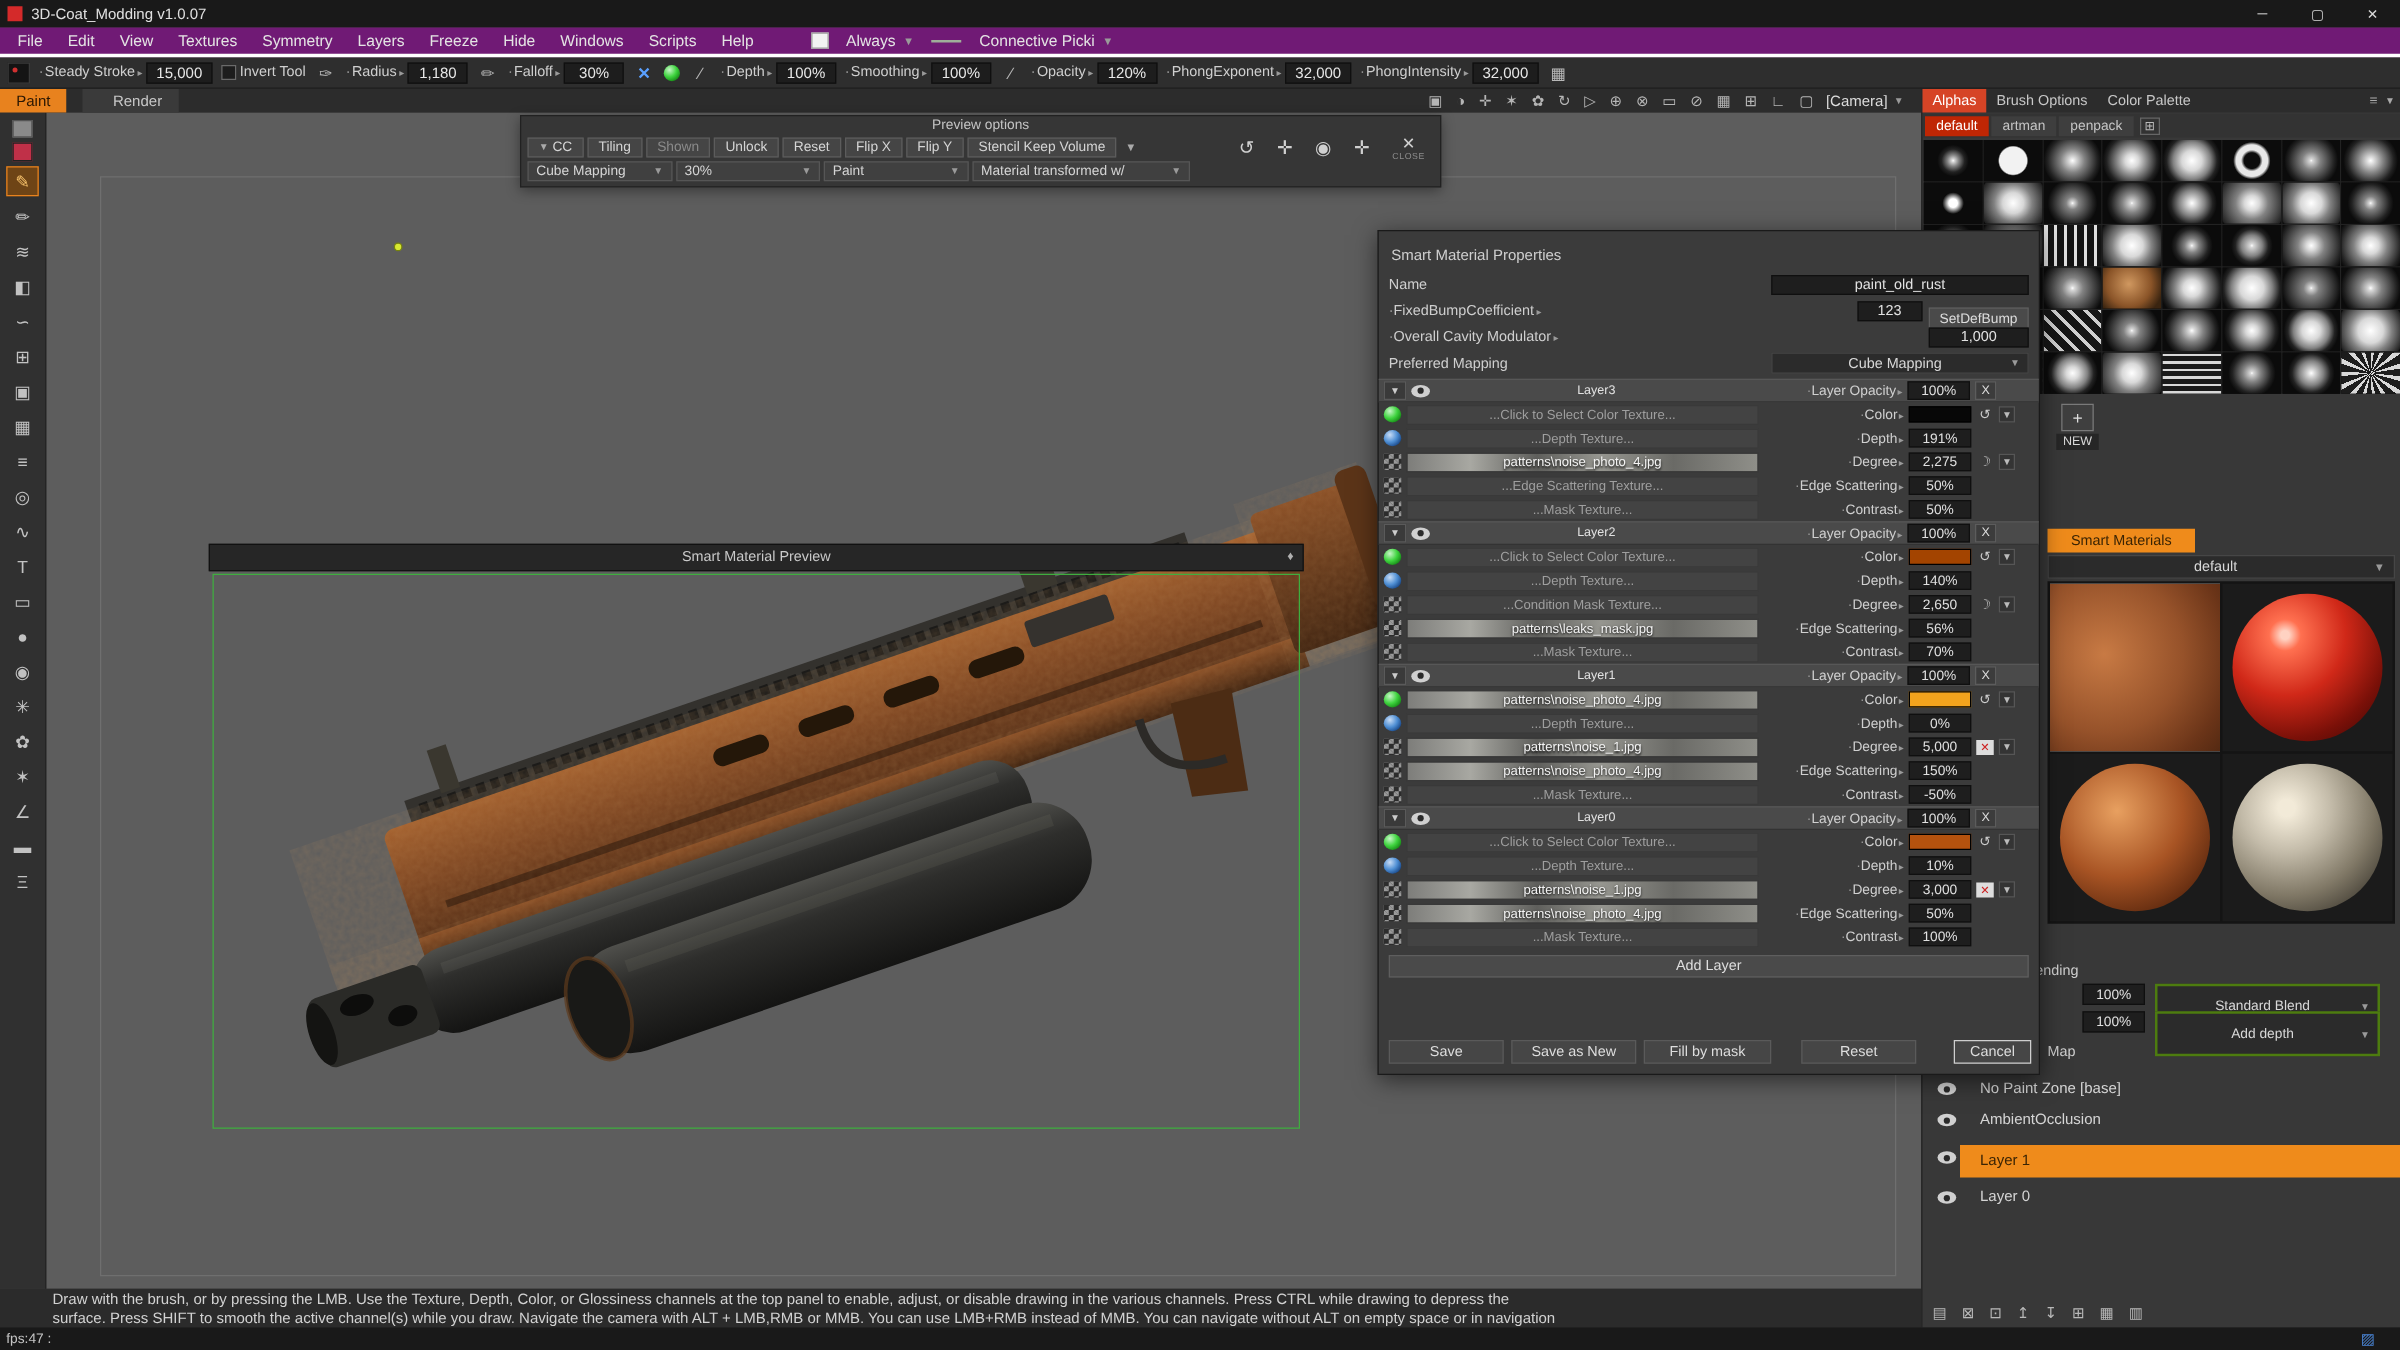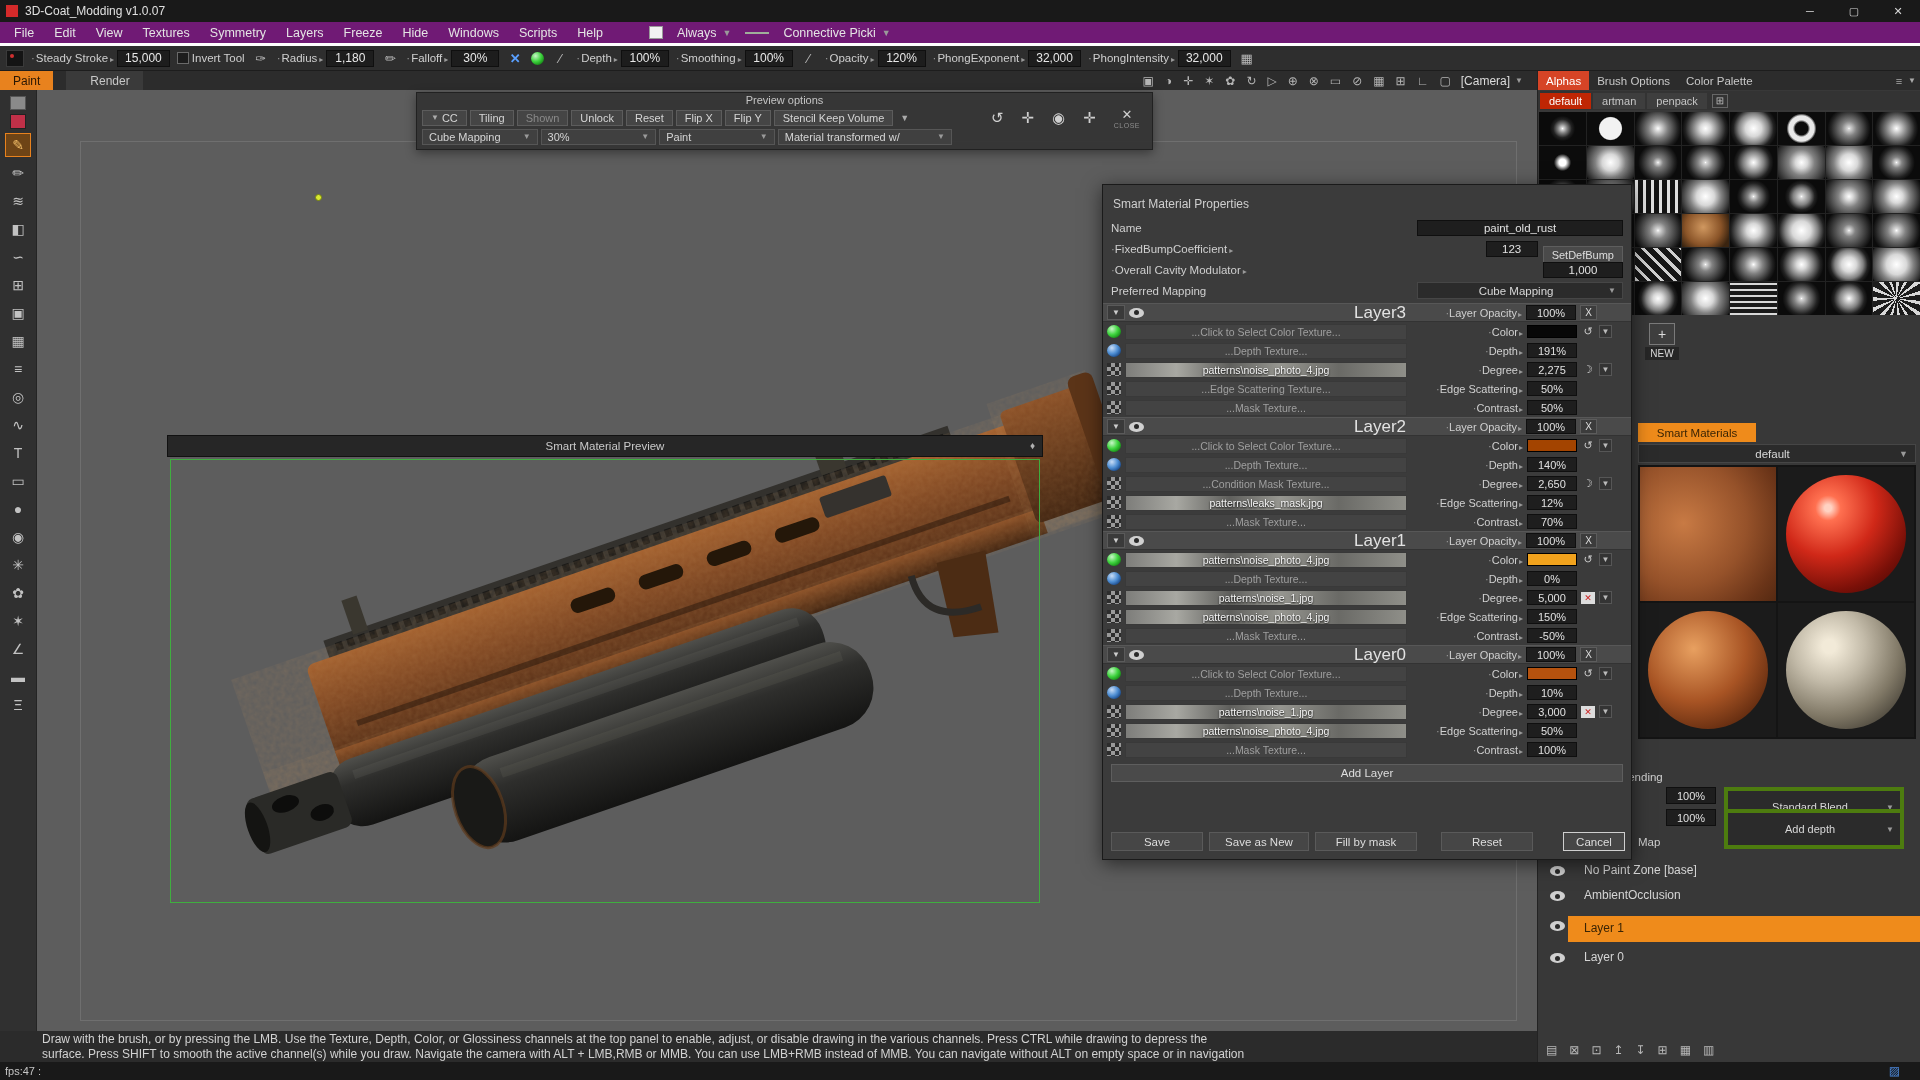--- a/index.html
+++ b/index.html
@@ -103,21 +103,21 @@
   #materials{position:absolute;left:100px;top:394px;width:278px;background:#141414;display:grid;grid-template-columns:1fr 1fr;gap:2px;padding:2px;}
   .mat-cell{height:134px;position:relative;background:#1b1b1b;overflow:hidden;}
   .mat-cell.selected{outline:1px solid #e8e8e8;outline-offset:-1px;}
   .sphere{position:absolute;left:8px;top:8px;right:8px;bottom:8px;border-radius:50%;}
   .mat-0 .sphere{left:0;top:0;right:0;bottom:0;border-radius:0;background:radial-gradient(140px at 32% 42%,#c87a44,#96522a 45%,#6a3418 72%,#401f0c 100%);}
   .mat-1 .sphere{background:radial-gradient(circle at 35% 28%,#ffd2c2 0 3%,#ff7050 11%,#d02818 42%,#7a1008 72%,#400704 95%);}
   .mat-2 .sphere{background:radial-gradient(circle at 38% 32%,#e8a060,#a85424 48%,#6a3012 76%,#351807 95%);}
   .mat-3 .sphere{background:radial-gradient(circle at 36% 30%,#f2ead8 0 6%,#c2baa8 32%,#807866 62%,#38342c 90%);}
   .dock-label{position:absolute;font-size:11.5px;color:#cfcfcf;white-space:nowrap;}
   .blend-val{position:absolute;width:50px;height:17px;background:#1e1e1e;border:1px solid #0f0f0f;color:#e0e0e0;font-size:11px;display:flex;align-items:center;justify-content:center;}
-  .blend-dd{position:absolute;width:180px;height:30px;background:#2b2b2b;border:4px solid #4d7c0f;color:#d8d8d8;font-size:11px;display:flex;align-items:center;padding:16px 6px;}
+  .blend-dd{position:absolute;width:180px;height:30px;background:#2b2b2b;border:2px solid #4d7c0f;color:#d8d8d8;font-size:11px;display:flex;align-items:center;padding:16px 6px;}
   .blend-dd .lbl{flex:1;text-align:center;}
   .blend-dd .dchev{color:#9a9a9a;font-size:8px;}
   .stack-row{position:absolute;left:0;width:383px;height:20px;}
   .stack-row .eye{position:absolute;left:12px;top:5px;}
   .stack-row .lbl{position:absolute;left:46px;top:2px;font-size:12px;color:#d5d5d5;white-space:nowrap;}
   .stack-row.selected .bg{position:absolute;left:30px;right:0;top:0;bottom:0;background:#ef8b1b;}
   .stack-row.selected .lbl{color:#3a2404;top:5px;}
   #dock-icons{position:absolute;left:8px;top:972px;display:flex;gap:12px;color:#b8b8b8;font-size:12px;}
 
   
@@ -135,21 +135,21 @@
   #pp-name-value{width:206px;margin-left:auto;}
   #pp-fbc-value{width:52px;margin-left:auto;}
   .pp-btn-small{background:#4a4a4a;border:1px solid #5e5e5e;height:17px;padding:0 8px;display:flex;align-items:center;color:#ddd;font-size:11px;margin-top:12px;}
   #pp-ocm-value{width:80px;margin-left:auto;}
   .pp-dd{width:206px;margin-left:auto;background:#2b2b2b;border:1px solid #464646;height:17px;display:flex;align-items:center;padding:0 6px;color:#d8d8d8;}
   .pp-dd .lbl{flex:1;text-align:center;}
   .pp-dd .dchev{color:#9a9a9a;font-size:8px;}
   #pp-layers{margin-top:2px;}
   .layer-header{height:19px;background:#4a4a4a;border-top:1px solid #575757;border-bottom:1px solid #333;display:flex;align-items:center;gap:4px;padding:0 4px;}
   .lh-chev{width:18px;height:15px;background:#3a3a3a;border:1px solid #5a5a5a;display:flex;align-items:center;justify-content:center;font-size:8px;color:#ccc;}
-  .lh-name{width:258px;text-align:right;color:#e2e2e2;font-size:17px;}
+  .lh-name{width:258px;text-align:center;color:#e2e2e2;font-size:10px;}
   .layer-row{height:19px;display:flex;align-items:center;gap:4px;padding:0 4px;}
   .row-icon{width:14px;height:13px;flex:none;}
   .row-icon.color-sphere{border-radius:50%;background:radial-gradient(circle at 35% 30%,#c8f5c8,#3fd43f 45%,#0e7a0e 85%);}
   .row-icon.depth-sphere{border-radius:50%;background:radial-gradient(circle at 35% 30%,#c8dcf5,#4f8fd4 45%,#0e3a7a 85%);}
   .row-icon.checker{background-image:linear-gradient(45deg,#999 25%,transparent 25%,transparent 75%,#999 75%),linear-gradient(45deg,#999 25%,#2c2c2c 25%,#2c2c2c 75%,#999 75%);background-size:8px 8px;background-position:0 0,4px 4px;}
   .slot{width:282px;height:16px;background:#434343;border:1px solid #393939;color:#9f9f9f;font-size:10.5px;display:flex;align-items:center;justify-content:center;overflow:hidden;white-space:nowrap;flex:none;}
   .slot.thumb{background:linear-gradient(90deg,#7d7d7a,#a8a8a2 18%,#5f5f5c 37%,#969690 55%,#6a6a66 76%,#8f8f89);color:#f4f4f4;text-shadow:0 1px 2px #000;}
   .param-label{width:112px;text-align:right;color:#d0d0d0;font-size:11px;white-space:nowrap;flex:none;}
   .param-label::before{content:"·";color:#9a9a9a;}
   .param-label::after{content:"▸";color:#9a9a9a;font-size:8px;margin-left:1px;}
@@ -752,21 +752,21 @@
           <div class="slot">...Condition Mask Texture...</div>
           <div class="param-label">Degree</div>
           <div class="val-box">2,650</div>
           <div class="mini">☽</div>
           <div class="mini chevbox">▼</div>
         </div>
         <div class="layer-row">
           <div class="row-icon checker"></div>
           <div class="slot thumb">patterns\leaks_mask.jpg</div>
           <div class="param-label">Edge Scattering</div>
-          <div class="val-box">12%</div>
+          <div class="val-box">56%</div>
         </div>
         <div class="layer-row">
           <div class="row-icon checker"></div>
           <div class="slot">...Mask Texture...</div>
           <div class="param-label">Contrast</div>
           <div class="val-box">70%</div>
         </div>
       </div>
       <div class="layer-block">
         <div class="layer-header">

